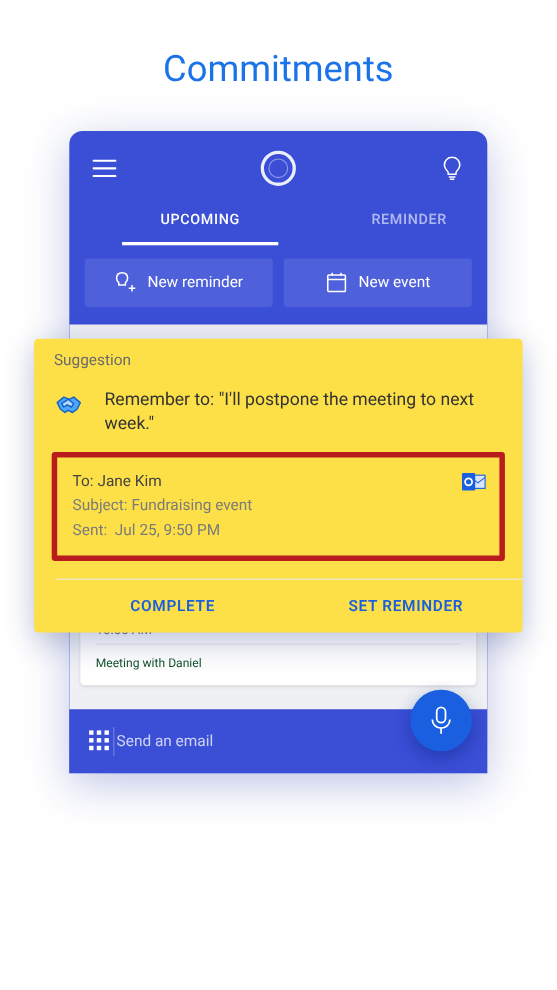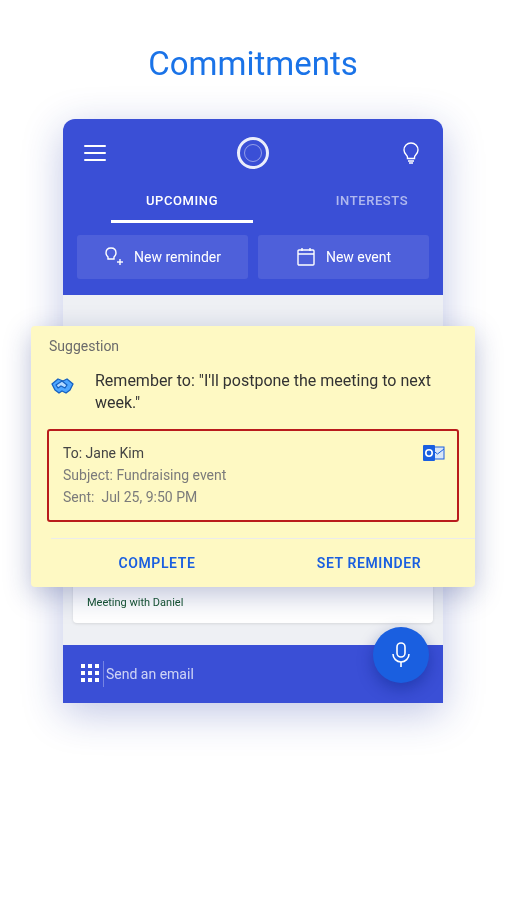--- a/index.html
+++ b/index.html
@@ -83,45 +83,45 @@
 }
 
 .card {
   background: #fff;
   border-radius: 4px;
   margin-bottom: 10px;
   box-shadow: 0 1px 3px rgba(0,0,0,0.1);
 }
 
 .suggestion-card {
-  background: #fef9c3;
+  background: #fde047;
   border-radius: 4px;
   box-shadow: 0 8px 28px rgba(20,40,120,0.28);
   position: absolute;
   left: 31px;
   right: 31px;
-  top: 326px;
+  top: 308px;
   z-index: 10;
 }
 .sugg-header {
   padding: 12px 18px 6px;
   font-size: 14px;
   color: #6b6b6b;
 }
 .sugg-body {
   display: flex;
   padding: 10px 18px 16px;
   gap: 14px;
 }
 .handshake-icon { width: 32px; height: 32px; flex-shrink: 0; }
 .sugg-text { font-size: 16px; color: #333; line-height: 1.35; }
 
 .email-box {
   margin: 0 16px 16px;
-  border: 2px solid #b91c1c;
+  border: 5px solid #b91c1c;
   border-radius: 3px;
   padding: 12px 14px;
   position: relative;
 }
 .email-line { font-size: 14px; color: #444; line-height: 1.55; }
 .email-line.sub { color: #7b7b7b; }
 .outlook-badge {
   position: absolute;
   right: 12px; top: 12px;
   width: 22px; height: 20px;
@@ -201,21 +201,21 @@
       <svg width="18" height="22" viewBox="0 0 18 22" fill="none" stroke="#fff" stroke-width="1.4">
           <path d="M9 1 C5 1 2 4 2 8 c0 2.5 1.3 4 2.5 5.2 .7 .7 1 1.2 1 2.3 v1 h7 v-1 c0-1.1 .3-1.6 1-2.3 C14.7 12 16 10.5 16 8 16 4 13 1 9 1 Z"></path>
           <line x1="6" y1="19" x2="12" y2="19"></line>
           <line x1="7" y1="21" x2="11" y2="21"></line>
         </svg>
     </div>
   </div>
 
   <div class="tabs">
     <div class="tab active">UPCOMING</div>
-    <div class="tab">INTERESTS</div>
+    <div class="tab">REMINDER</div>
   </div>
 
   <div class="actions">
     <div class="action-btn">
       <span class="action-icon">
         <svg width="20" height="20" viewBox="0 0 20 20" fill="none" stroke="#fff" stroke-width="1.4">
             <path d="M7 1 C4 1 2 3 2 6 c0 2 1 3 2 4 l0 2 6 0 0-2 c1-1 2-2 2-4 0-3-2-5-5-5 Z"></path>
             <line x1="13" y1="15" x2="19" y2="15"></line>
             <line x1="16" y1="12" x2="16" y2="18"></line>
           </svg>

